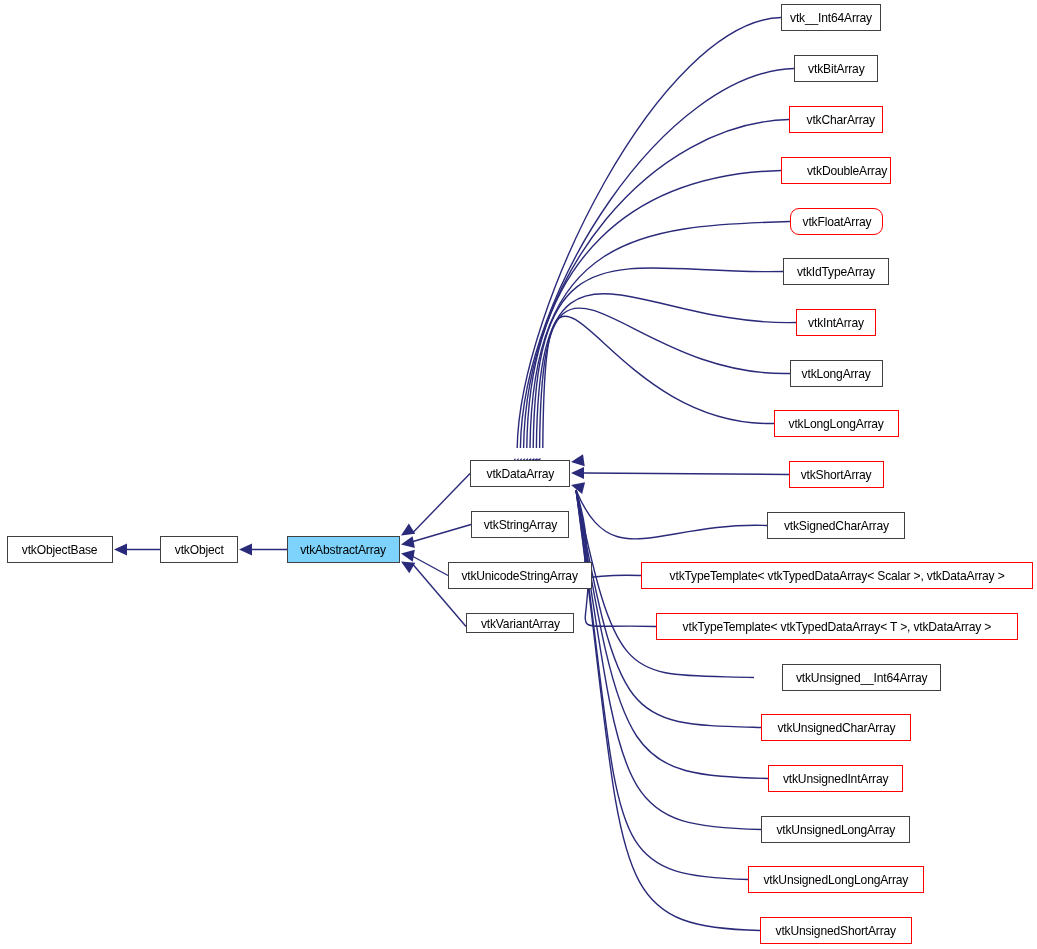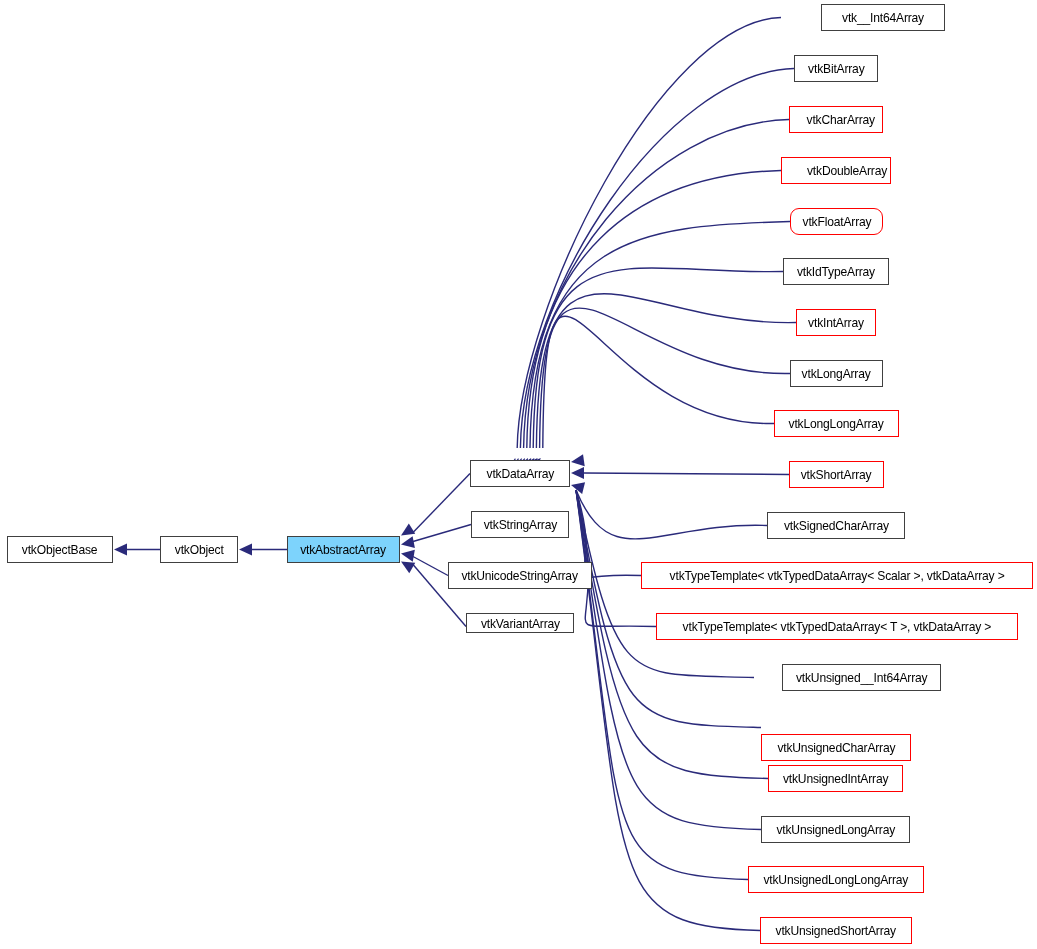--- a/index.html
+++ b/index.html
@@ -115,21 +115,21 @@
       </div>
       <div class="node" style="left: 471px; top: 511px; width: 98px; height: 27px;">
         <span class="node-label">vtkStringArray</span>
       </div>
       <div class="node" style="left: 448px; top: 562px; width: 144px; height: 27px;">
         <span class="node-label">vtkUnicodeStringArray</span>
       </div>
       <div class="node" style="left: 466px; top: 613px; width: 108px; height: 20px;">
         <span class="node-label">vtkVariantArray</span>
       </div>
-      <div class="node" style="left: 821px; top: 4px; width: 124px; height: 27px;">
+      <div class="node" style="left: 781px; top: 4px; width: 100px; height: 27px;">
         <span class="node-label">vtk__Int64Array</span>
       </div>
       <div class="node" style="left: 794px; top: 55px; width: 84px; height: 27px;">
         <span class="node-label">vtkBitArray</span>
       </div>
       <div class="node red" style="left: 789px; top: 106px; width: 94px; height: 27px; padding-left: 10px;">
         <span class="node-label">vtkCharArray</span>
       </div>
       <div class="node red" style="left: 781px; top: 157px; width: 110px; height: 27px; padding-left: 23px;">
         <span class="node-label">vtkDoubleArray</span>
@@ -157,21 +157,21 @@
       </div>
       <div class="node red" style="left: 641px; top: 562px; width: 392px; height: 27px;">
         <span class="node-label">vtkTypeTemplate&lt; vtkTypedDataArray&lt; Scalar &gt;, vtkDataArray &gt;</span>
       </div>
       <div class="node red" style="left: 656px; top: 613px; width: 362px; height: 27px;">
         <span class="node-label">vtkTypeTemplate&lt; vtkTypedDataArray&lt; T &gt;, vtkDataArray &gt;</span>
       </div>
       <div class="node" style="left: 754px; top: 664px; width: 159px; height: 27px; margin-left: 28px;">
         <span class="node-label">vtkUnsigned__Int64Array</span>
       </div>
-      <div class="node red" style="left: 761px; top: 714px; width: 150px; height: 27px; margin-top: 20px;">
+      <div class="node red" style="left: 761px; top: 714px; width: 150px; height: 27px;">
         <span class="node-label">vtkUnsignedCharArray</span>
       </div>
       <div class="node red" style="left: 768px; top: 765px; width: 135px; height: 27px;">
         <span class="node-label">vtkUnsignedIntArray</span>
       </div>
       <div class="node" style="left: 761px; top: 816px; width: 149px; height: 27px;">
         <span class="node-label">vtkUnsignedLongArray</span>
       </div>
       <div class="node red" style="left: 748px; top: 866px; width: 176px; height: 27px;">
         <span class="node-label">vtkUnsignedLongLongArray</span>

